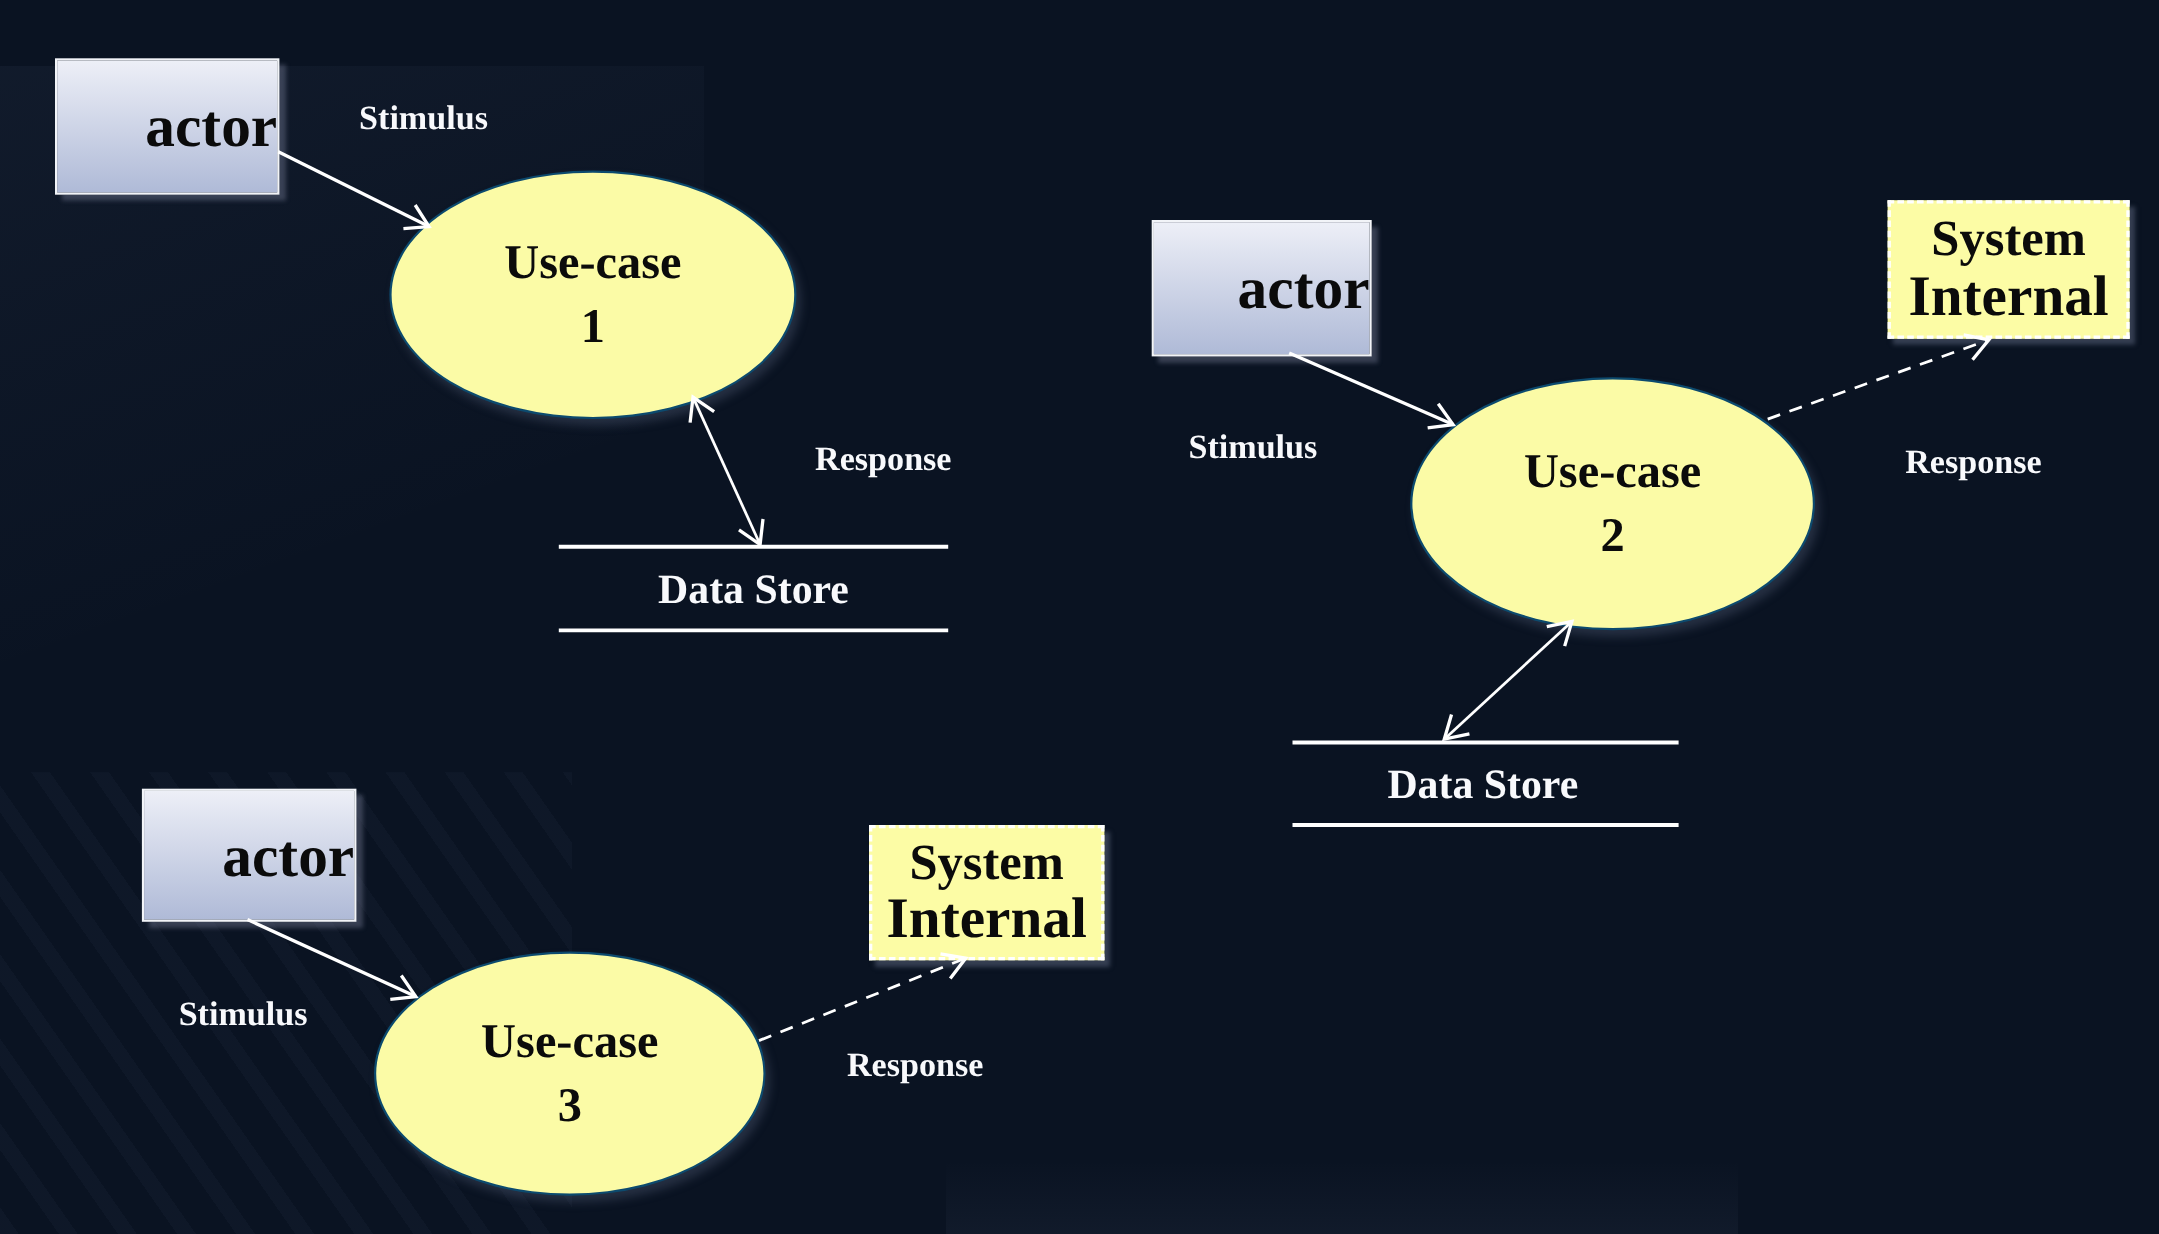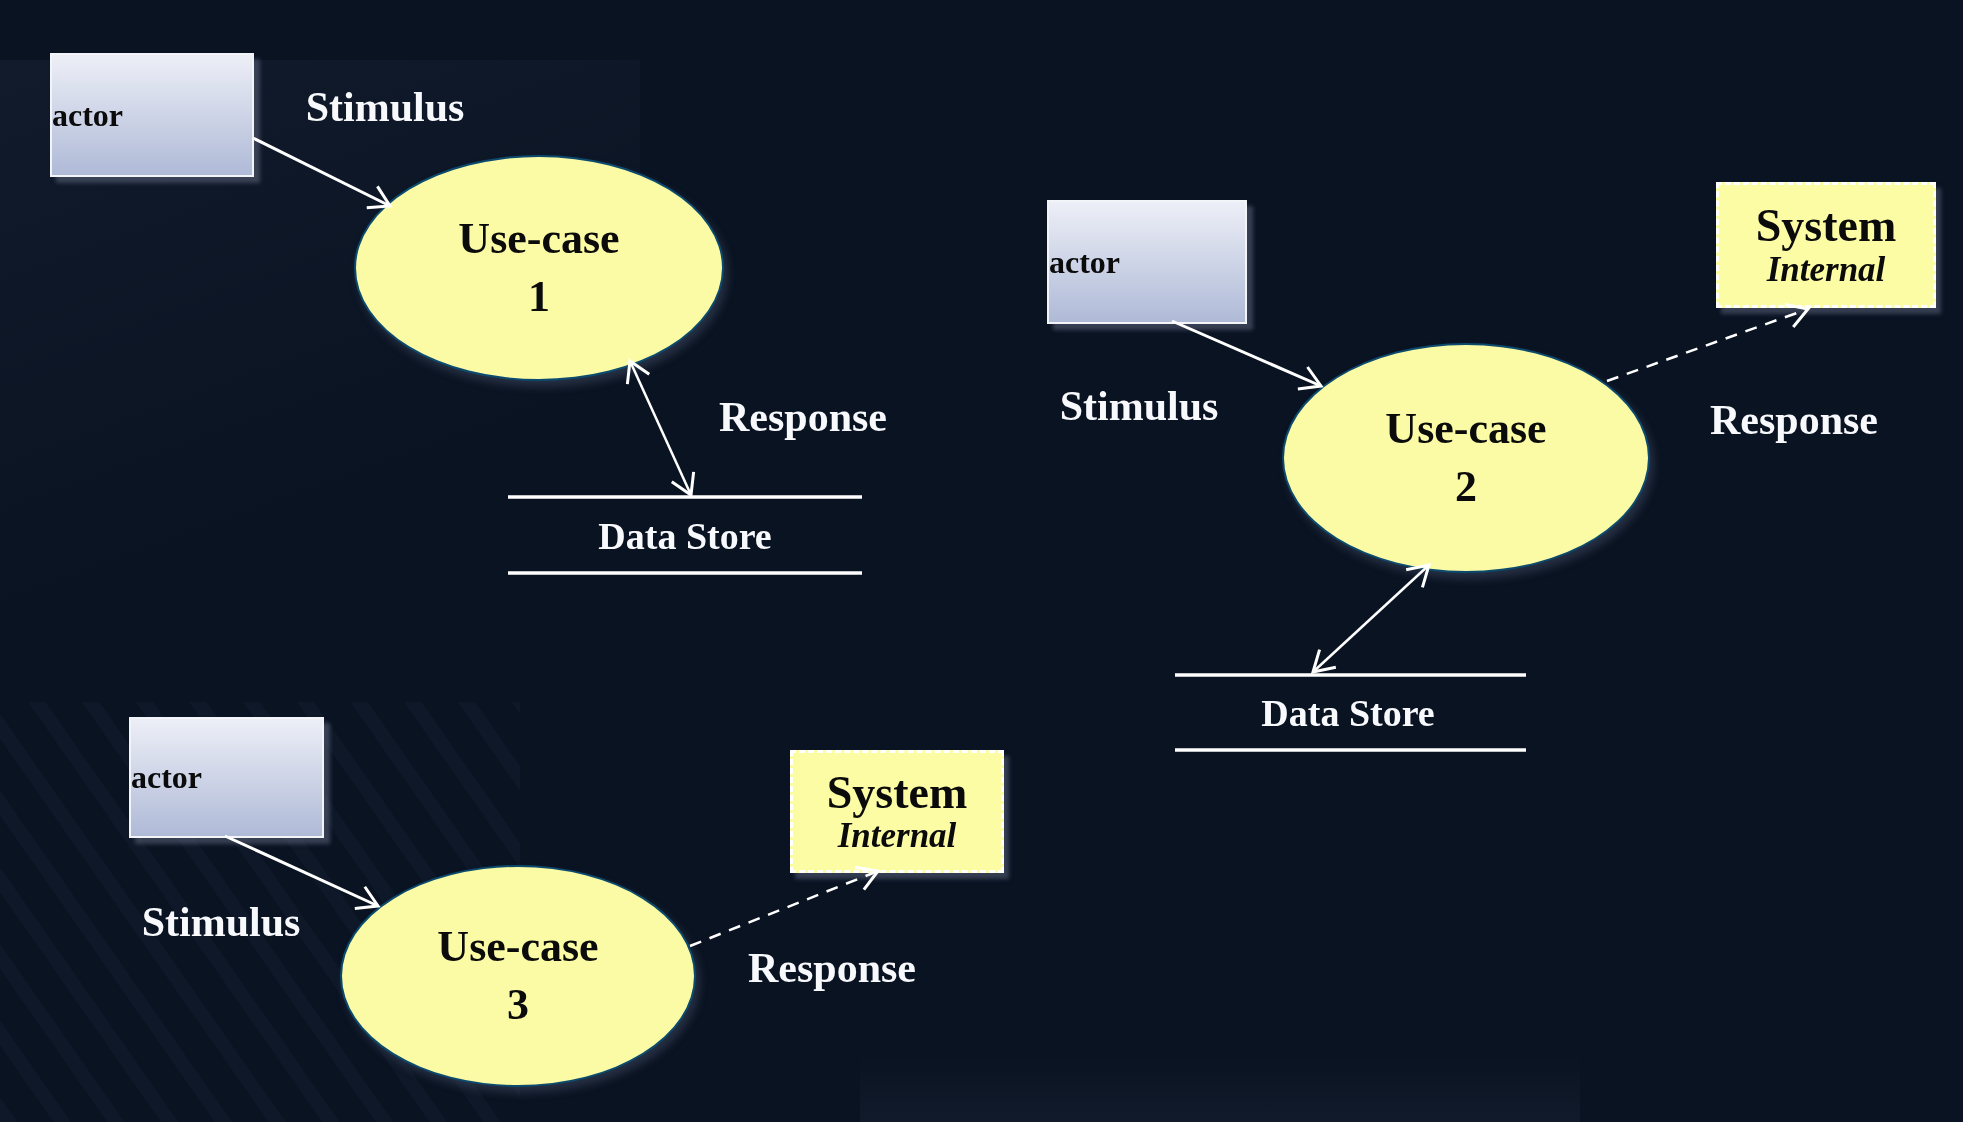--- a/index.html
+++ b/index.html
@@ -29,47 +29,47 @@
   .texture-c{position:absolute;left:860px;bottom:0;width:720px;height:90px;
     background:linear-gradient(to top,rgba(150,165,205,0.05),rgba(150,165,205,0) 75%);}
 
   .overlay{position:absolute;left:0;top:0;z-index:2;}
 
   .actor-box{
     position:absolute;z-index:1;
     background:linear-gradient(to bottom,var(--actor-box-gradient-top),var(--actor-box-gradient-bottom));
     border:2px solid #F2F4F8;
     box-shadow:6px 6px 4px rgba(110,118,142,0.45);
-    display:flex;align-items:center;justify-content:flex-start;
-    color:var(--shape-text-color);font-size:32px;
+    display:flex;align-items:center;justify-content:flex-end;
+    color:var(--shape-text-color);font-size:54px;
   }
   .usecase-ellipse{
     position:absolute;z-index:1;
     background:var(--usecase-fill);
     border:2px solid #0c4a6e;
     border-radius:50%;
     box-shadow:4px 6px 9px rgba(90,100,125,0.35);
     display:flex;flex-direction:column;align-items:center;justify-content:center;
     color:var(--shape-text-color);font-size:44px;line-height:1.32;text-align:center;
   }
   .sys-box{
     position:absolute;z-index:1;
     background:var(--system-box-fill);
     border:3px dashed #FFFFFF;
     box-shadow:5px 6px 4px rgba(95,105,130,0.5);
     display:flex;flex-direction:column;align-items:center;justify-content:center;
     color:var(--shape-text-color);line-height:1.08;
   }
   .sys-line1{font-size:46px;}
-  .sys-line2{font-size:35px;font-style:italic;}
+  .sys-line2{font-size:52px;}
 
   .flow-label{
     position:absolute;z-index:3;
     transform:translate(-50%,-50%);
-    color:var(--label-text-color);font-size:42px;white-space:nowrap;
+    color:var(--label-text-color);font-size:31px;white-space:nowrap;
   }
   .ds-label{
     position:absolute;z-index:3;
     transform:translate(-50%,-50%);
     color:var(--label-text-color);font-size:38px;white-space:nowrap;font-family:Liberation Serif, serif;
   }
 </style>
 </head>
 <body>
 

